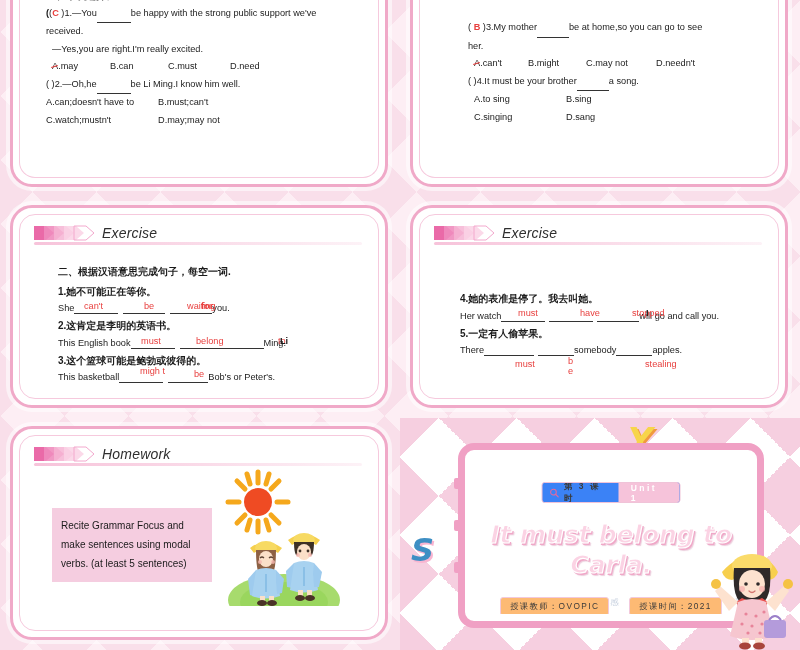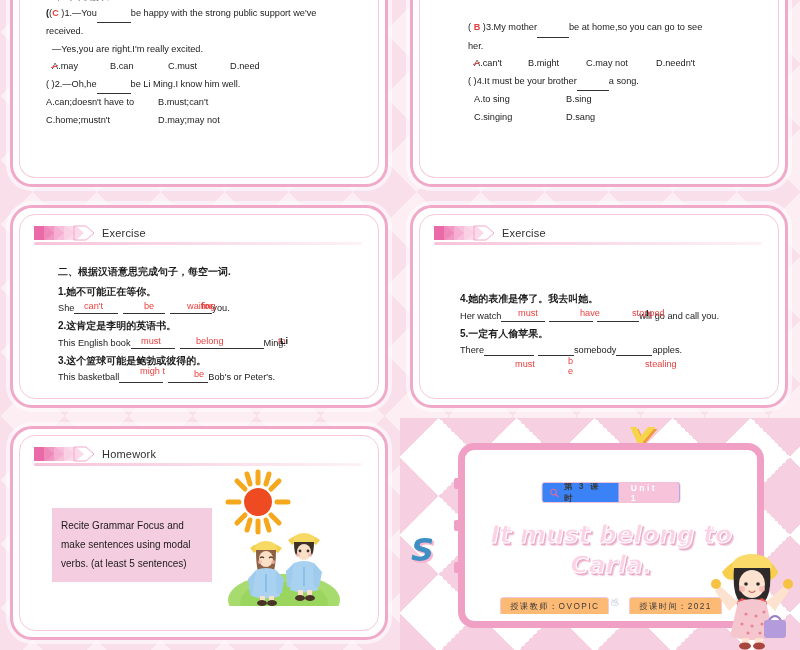--- a/index.html
+++ b/index.html
@@ -53,22 +53,23 @@
 
   
   .sec-head{
     position:absolute;top:9px;left:14px;
     display:flex;align-items:center;gap:6px;height:18px;
   }
   .arrow-deco{
     display:block;width:62px;height:18px;flex:none;
   }
   .sec-label{
-    font-size:11px;color:#2f2f2f;letter-spacing:.2px;
+    font-size:14px;color:#2f2f2f;letter-spacing:.2px;
     white-space:nowrap;
+    font-style:italic;
   }
   .head-rule{
     position:absolute;left:14px;right:16px;top:27px;height:3px;
     background:linear-gradient(90deg,#f7c3da,#fbe4ee 70%,#fdf2f7);
     border-radius:2px;
   }
 
   
   .body-txt{
     position:absolute;left:26px;right:18px;
@@ -192,21 +193,21 @@
           </div>
 
           <div>
             <span>(   )</span><span>2.</span><span>—Oh,he</span><span class="blank" style="width:34px">&nbsp;</span><span>be  Li Ming.I know him well.</span>
           </div>
           <div class="opts">
             <span style="width:112px">A.can;doesn't have to</span>
             <span>B.must;can't</span>
           </div>
           <div class="opts">
-            <span style="width:112px">C.home;mustn't</span>
+            <span style="width:112px">C.watch;mustn't</span>
             <span>D.may;may not</span>
           </div>
         </div>
 
       </div>
     </div>
   </div>
 
   <div class="slide crop-top">
     <div class="card-outer">

